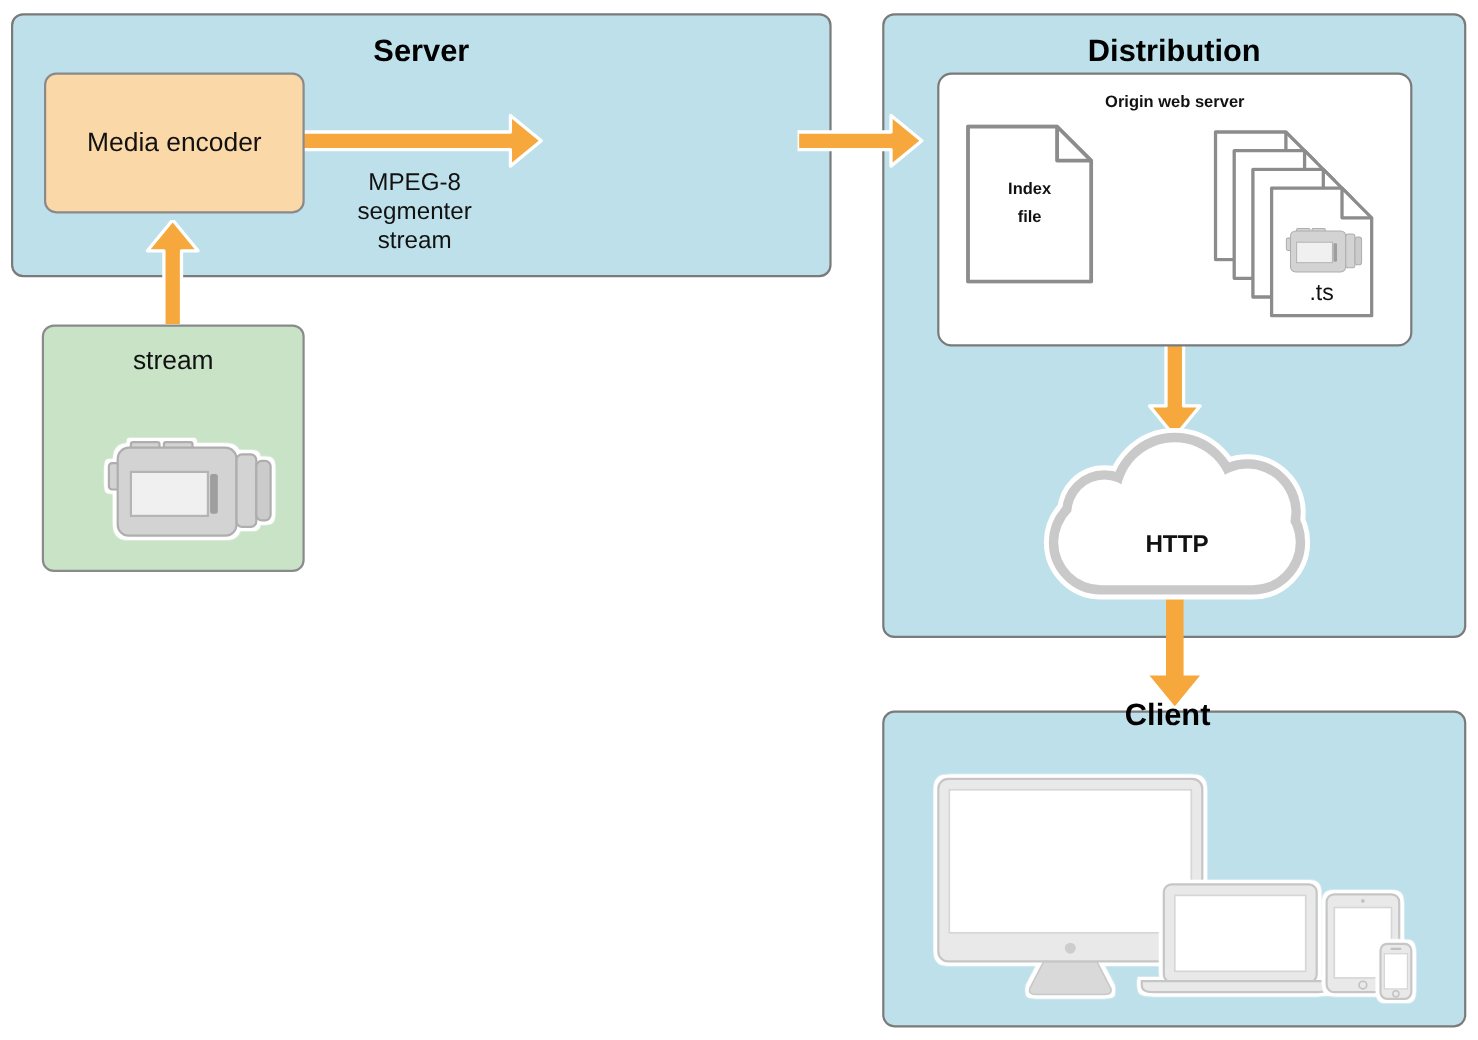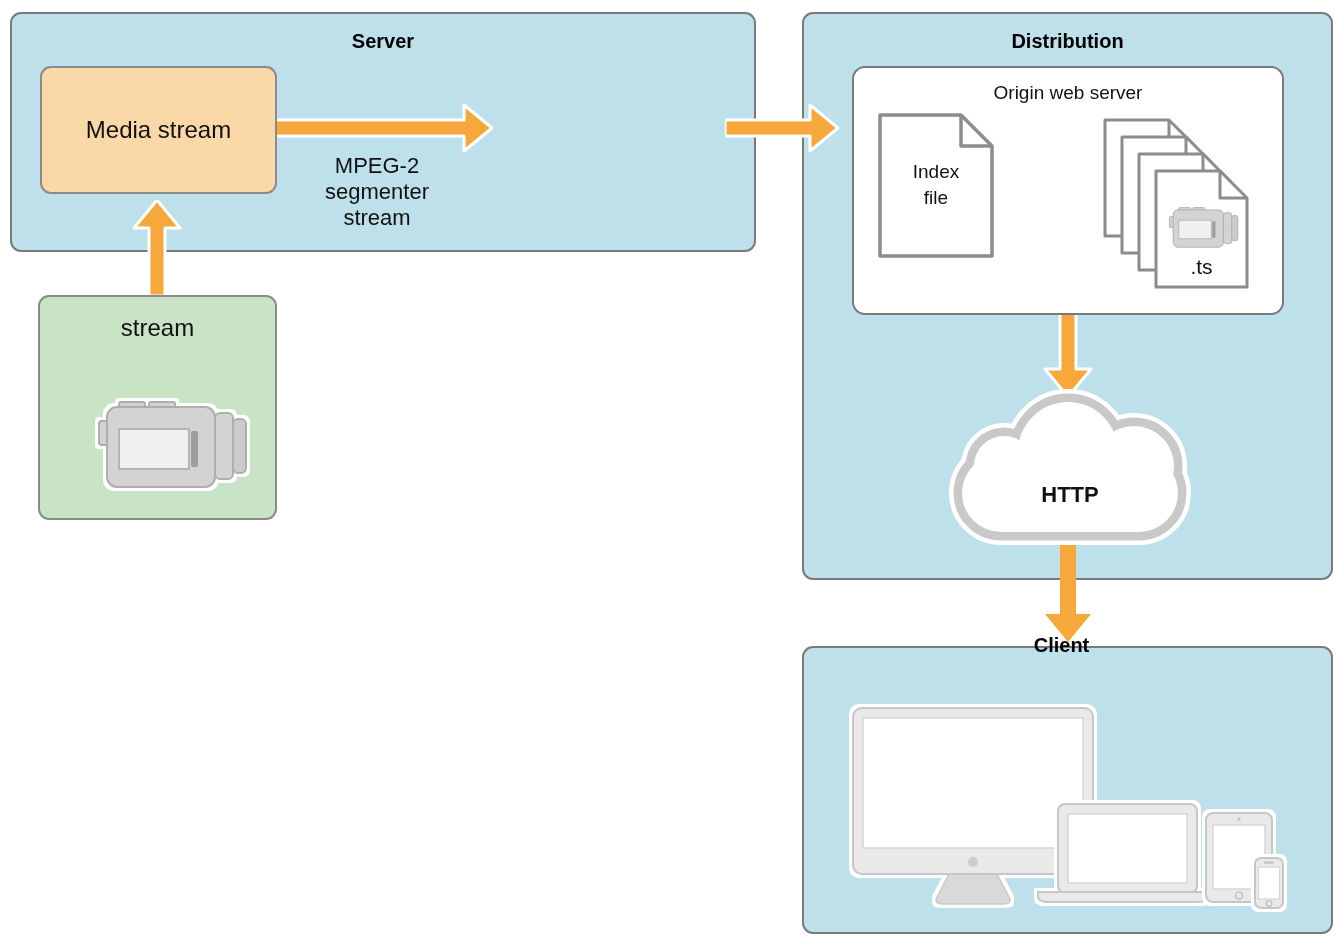--- a/index.html
+++ b/index.html
@@ -1,27 +1,27 @@
 <!DOCTYPE html>
 <html><head>
 <meta charset="utf-8">
 <style>
   html,body{margin:0;padding:0;background:#fff;}
   .canvas{position:relative;width:1344px;height:945px;background:#ffffff;
           font-family:"Liberation Sans",sans-serif;color:#111;overflow:hidden;}
   .section{position:absolute;background:#BEE0EA;border:2px solid #7A7A7A;border-radius:11px;box-sizing:border-box;}
-  .section-title{position:absolute;text-align:center;font-weight:bold;font-size:20px;color:#000;}
+  .section-title{position:absolute;text-align:center;font-weight:bold;font-size:28px;color:#000;}
   .node{position:absolute;background:#FBD8A8;border:2px solid #8A8A8A;border-radius:11px;box-sizing:border-box;
         display:flex;align-items:center;justify-content:center;font-size:24px;}
   .green-box{position:absolute;background:#C8E3C6;border:2px solid #8A8A8A;border-radius:11px;box-sizing:border-box;}
   .white-box{position:absolute;background:#fff;border:2px solid #7A7A7A;border-radius:13px;box-sizing:border-box;}
   .label{position:absolute;text-align:center;}
   .lbl-24{font-size:24px;line-height:28px;}
   .lbl-22{font-size:22px;line-height:26px;}
-  .lbl-19{font-size:19px;line-height:26px;}
+  .lbl-19{font-size:15px;line-height:26px;font-weight:bold;}
   .lbl-21{font-size:21px;line-height:24px;}
   .http-lbl{font-weight:bold;font-size:22px;}
   svg.abs{position:absolute;display:block;}
   .halo{filter:drop-shadow(3px 0 0 #fff) drop-shadow(-3px 0 0 #fff)
                drop-shadow(0 3px 0 #fff) drop-shadow(0 -3px 0 #fff);}
 </style>
 </head>
 <body>
 
 <div class="canvas">
@@ -53,26 +53,26 @@
 
   <svg class="abs" style="left:1040px;top:313px" width="56" height="84" viewBox="0 0 56 84">
     <polygon points="20,0 20,56 5,56 28,84 51,56 36,56 36,0" fill="#F6A83C" stroke="#fff" stroke-width="3" stroke-linejoin="round"></polygon>
   </svg>
 
   <svg class="abs" style="left:1040px;top:538px" width="56" height="104" viewBox="0 0 56 104">
     <polygon points="20,0 20,76 5,76 28,104 51,76 36,76 36,0" fill="#F6A83C"></polygon>
   </svg>
 
   <div class="node" style="left:40px;top:66px;width:237px;height:128px">
-    <span>Media stream</span>
+    <span>Media encoder</span>
   </div>
 
 
   <div class="label lbl-22" style="left:297px;top:153px;width:160px">
-    <div>MPEG-2</div>
+    <div>MPEG-8</div>
     <div>segmenter</div>
     <div>stream</div>
   </div>
 
   <div class="green-box" style="left:38px;top:295px;width:239px;height:225px"></div>
   <div class="label lbl-24" style="left:38px;top:314px;width:239px">
     <div>stream</div>
   </div>
 
   <svg class="abs halo" style="left:83px;top:399px" width="172" height="100" viewBox="0 0 172 100">

